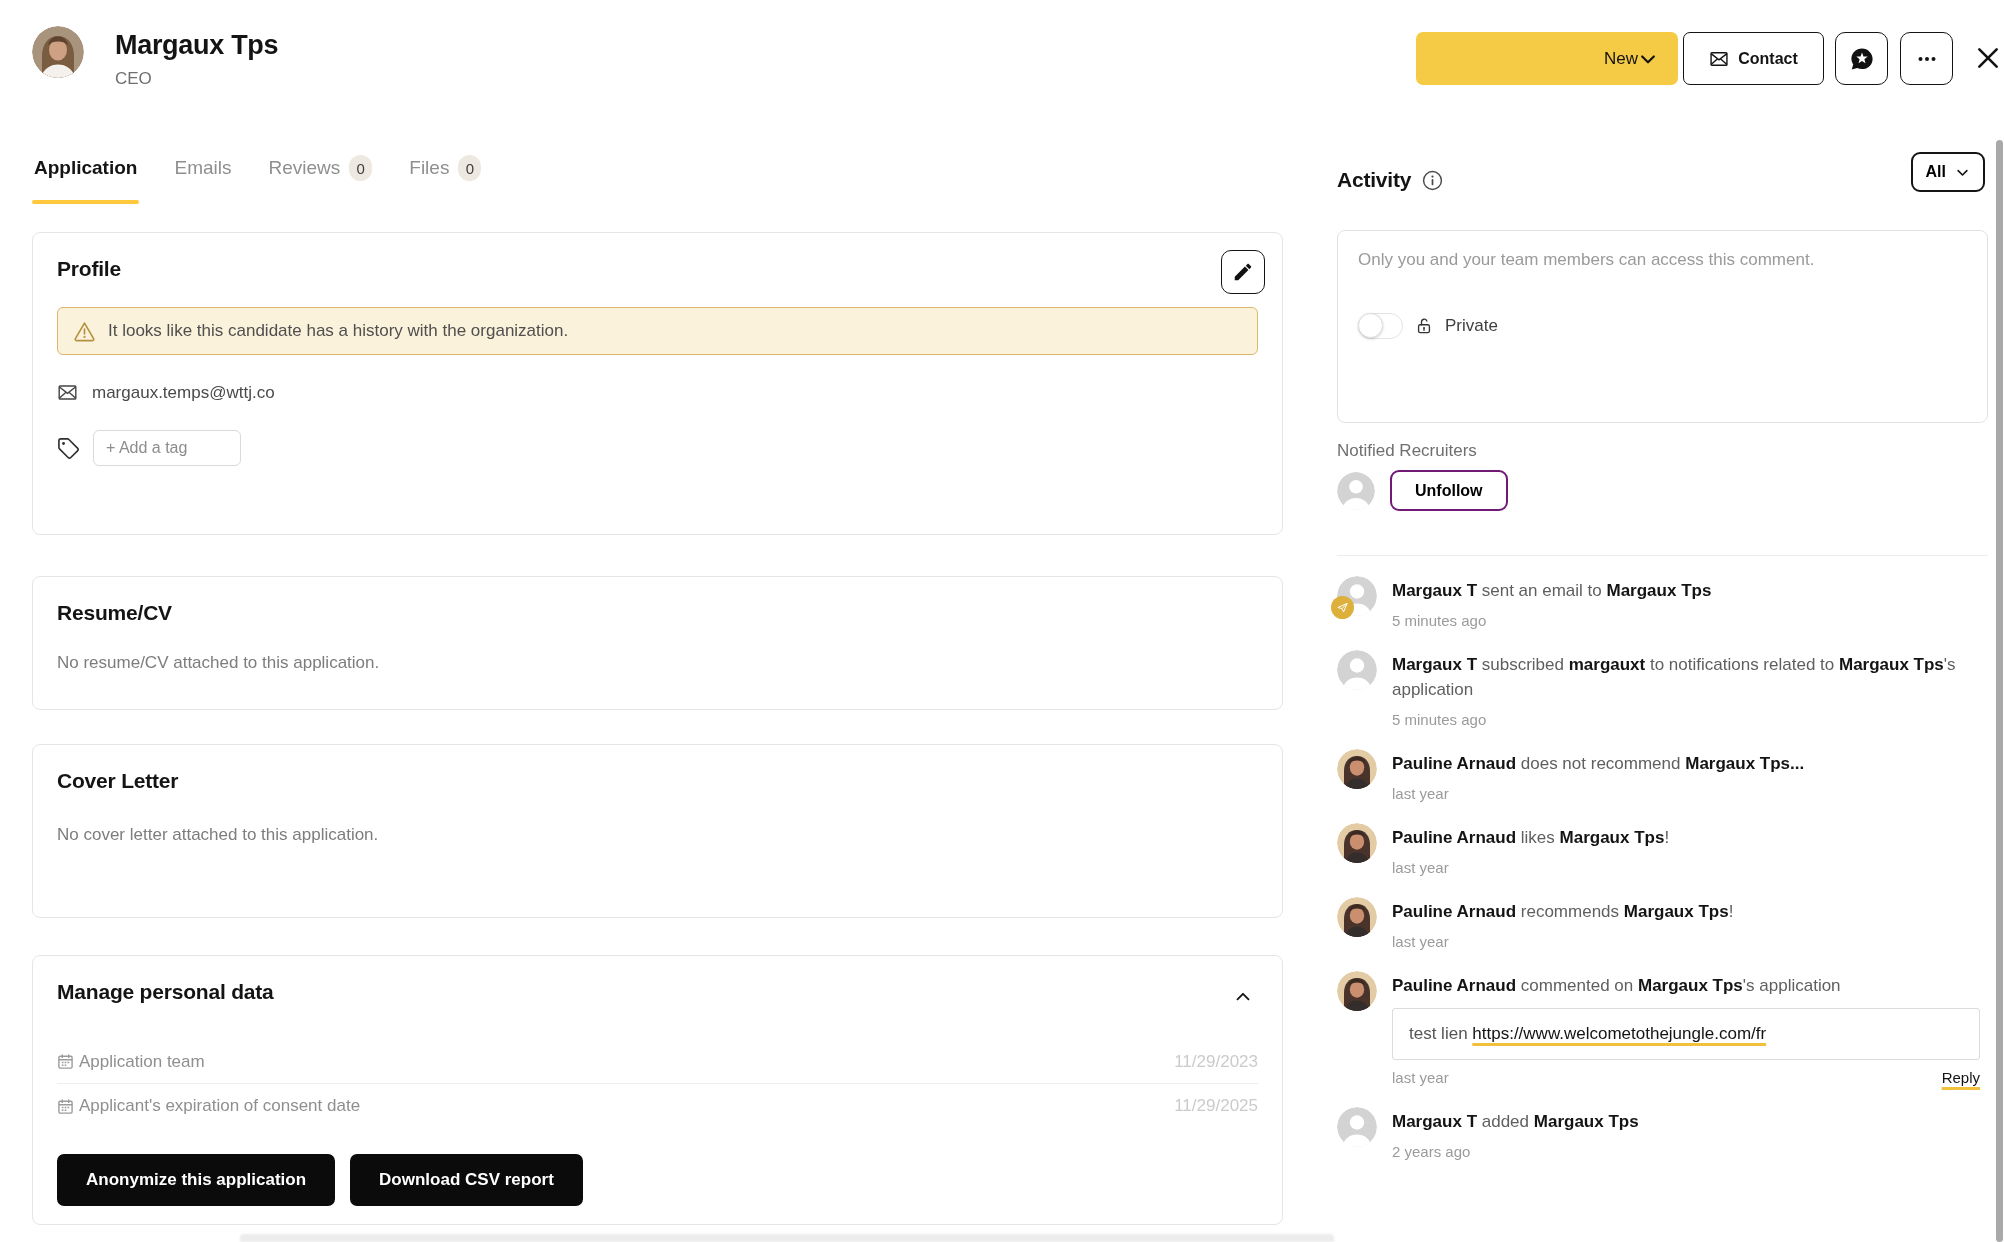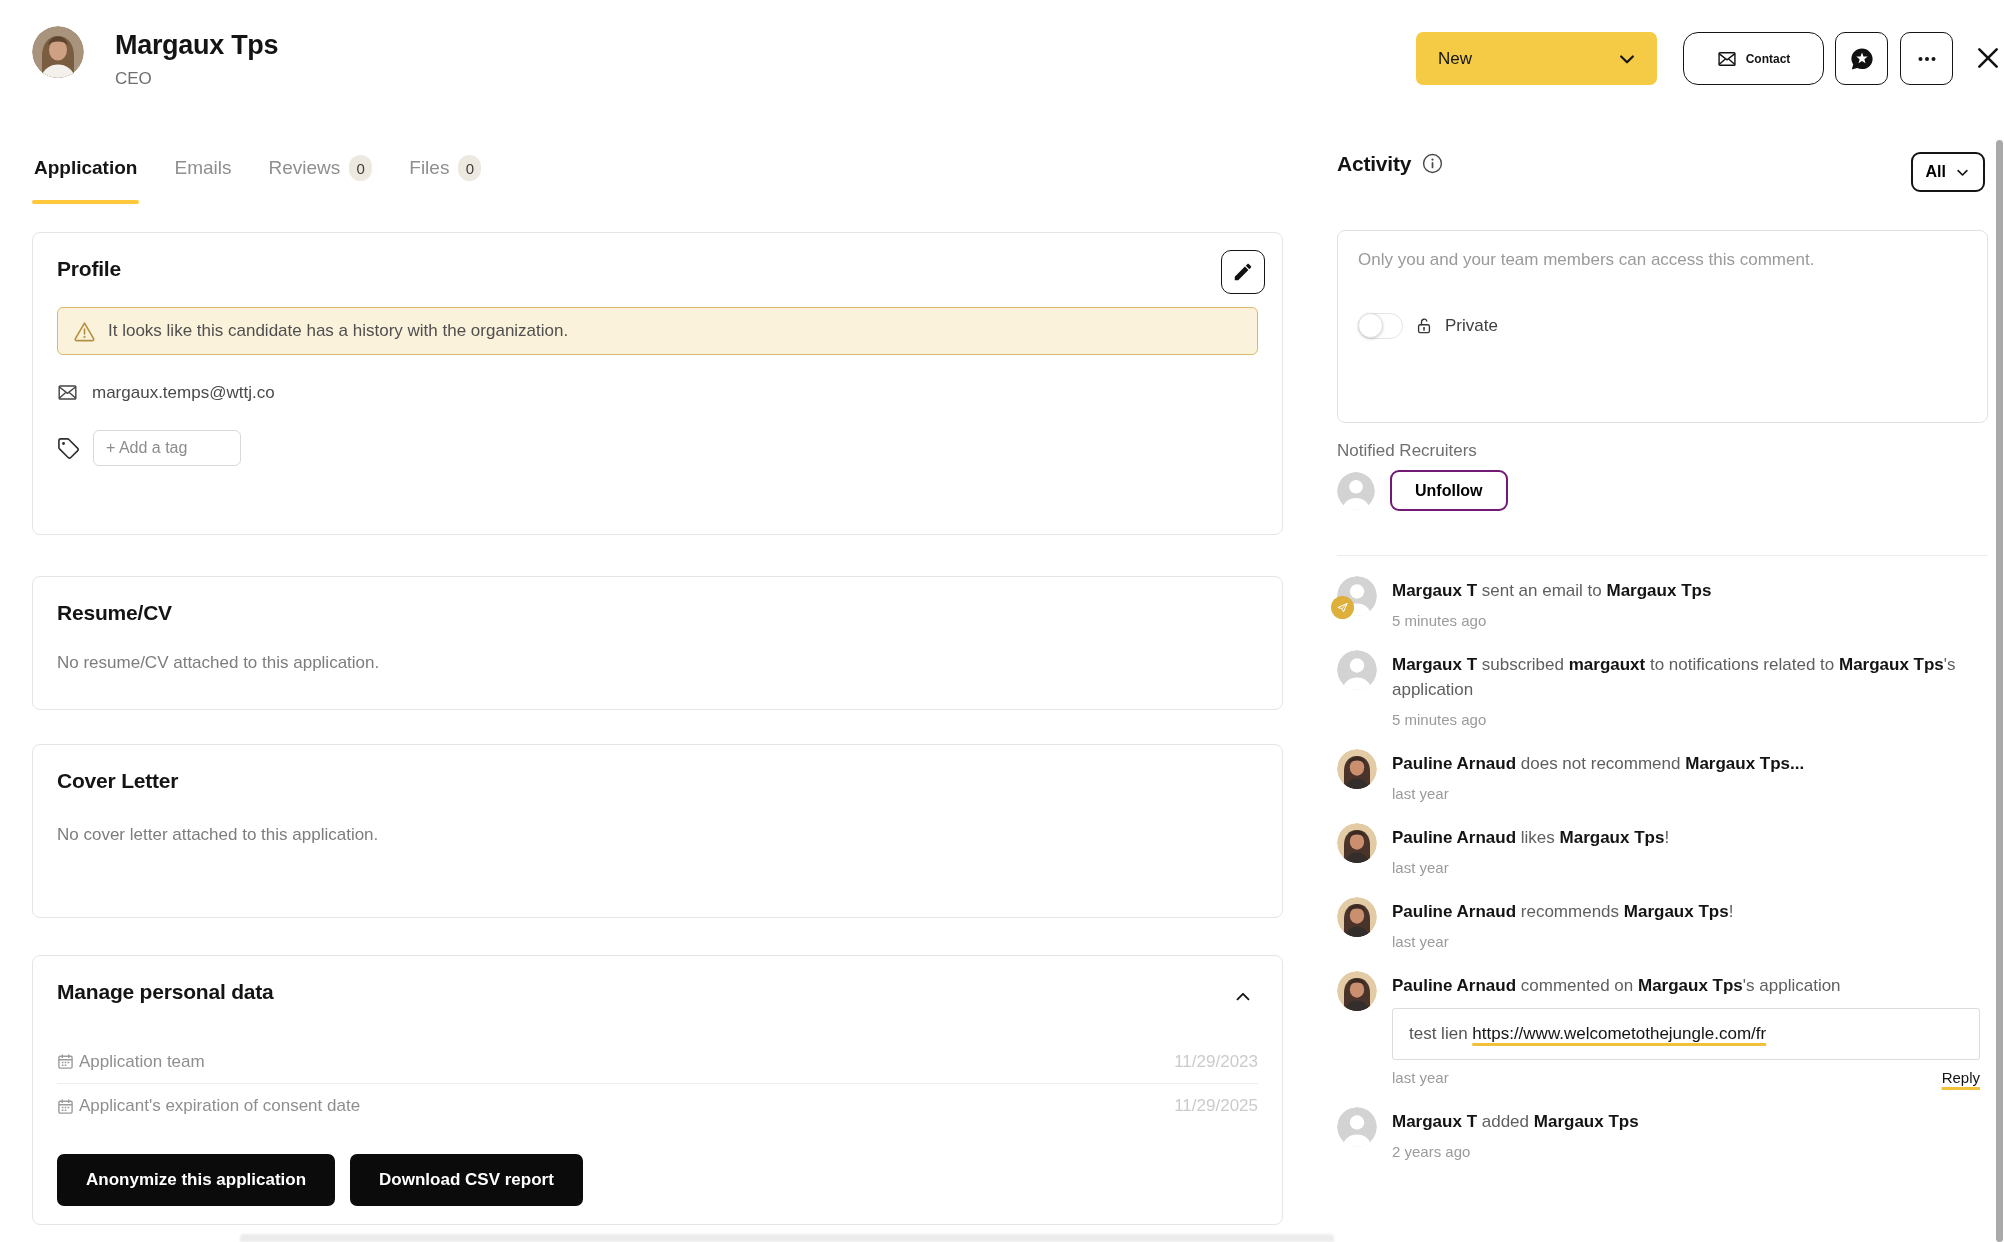--- a/index.html
+++ b/index.html
@@ -6,26 +6,26 @@
   html,body { width:2004px; height:1242px; }
   body { font-family:"Liberation Sans", sans-serif; background:#fff; color:#141414; }
   .page { position:relative; width:2004px; height:1242px; background:#fff; overflow:hidden; }
 
   
   .avatar-lg { position:absolute; left:32px; top:26px; width:52px; height:52px; border-radius:50%; overflow:hidden; }
   .header-names { position:absolute; left:115px; top:30px; }
   .cand-name { font-size:27px; font-weight:bold; letter-spacing:-0.3px; color:#141414; }
   .cand-role { font-size:17px; color:#6f6f6f; margin-top:8px; }
 
-  .btn-new { position:absolute; left:1416px; top:32px; width:241px; height:53px; background:#F5CB45;
-             border:none; border-radius:7px; display:flex; align-items:center; justify-content:space-between;
+  .btn-new { position:absolute; left:1416px; top:32px; width:262px; height:53px; background:#F5CB45;
+             border:none; border-radius:7px; display:flex; align-items:center; justify-content:flex-end;
              padding:0 20px 0 22px; font-size:17px; color:#141414; cursor:pointer; font-family:inherit; }
   .btn-contact { position:absolute; left:1683px; top:32px; width:141px; height:53px; background:#fff;
-             border:1.8px solid #141414; border-radius:15px; display:flex; align-items:center; justify-content:center;
-             gap:9px; font-size:12px; font-weight:bold; color:#141414; cursor:pointer; font-family:inherit; }
+             border:1.8px solid #141414; border-radius:7px; display:flex; align-items:center; justify-content:center;
+             gap:9px; font-size:16px; font-weight:bold; color:#141414; cursor:pointer; font-family:inherit; }
   .btn-square { position:absolute; top:32px; width:53px; height:53px; background:#fff; border:1.8px solid #141414;
              border-radius:10px; display:flex; align-items:center; justify-content:center; cursor:pointer; }
   .btn-review { left:1835px; }
   .btn-more { left:1900px; }
   .btn-close { position:absolute; left:1972px; top:42px; width:32px; height:32px; background:none; border:none;
              display:flex; align-items:center; justify-content:center; cursor:pointer; }
 
   
   .tabs { position:absolute; left:34px; top:155px; display:flex; align-items:center; gap:37px; }
   .tab { display:flex; align-items:center; gap:9px; font-size:19px; color:#8f8f8f; cursor:pointer; }
@@ -65,21 +65,21 @@
   .pd-row { display:flex; align-items:center; justify-content:space-between; height:44px; }
   .pd-row.first { border-bottom:1px solid #EDEDED; }
   .pd-label { display:flex; align-items:center; gap:5px; font-size:17px; color:#8f8f8f; }
   .pd-value { font-size:17px; color:#CBCBCB; }
   .pd-buttons { margin-top:26px; display:flex; gap:15px; }
   .btn-black { height:52px; background:#0b0b0b; color:#fff; font-size:17px; font-weight:bold; border:none;
               border-radius:7px; padding:0 29px; cursor:pointer; font-family:inherit; }
 
   
   .activity { position:absolute; left:1337px; top:152px; width:651px; }
-  .act-head { position:relative; display:flex; align-items:flex-start; gap:10px; height:40px; }
+  .act-head { position:relative; display:flex; align-items:flex-end; gap:10px; height:40px; }
   .act-title { font-size:21px; font-weight:bold; letter-spacing:-0.2px; }
   .btn-all { position:absolute; right:3px; top:0px; height:40px; border:2px solid #141414; border-radius:9px;
              background:#fff; display:flex; align-items:center; gap:9px; padding:0 13px; font-size:16px;
              font-weight:bold; cursor:pointer; font-family:inherit; }
 
   .composer { margin-top:38px; height:193px; border:1px solid #E2E2E2; border-radius:8px; padding:18px 20px;
               cursor:text; }
   .composer .ph { font-size:17px; color:#9a9a9a; line-height:22px; }
   .composer .ph2 { margin-top:16px; }
   .private-row { margin-top:42px; display:flex; align-items:center; gap:11px; }

